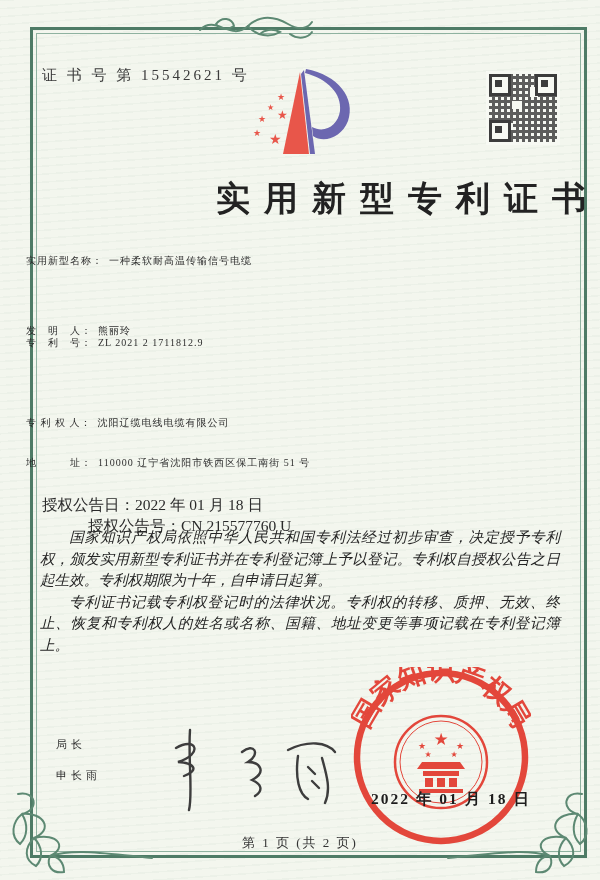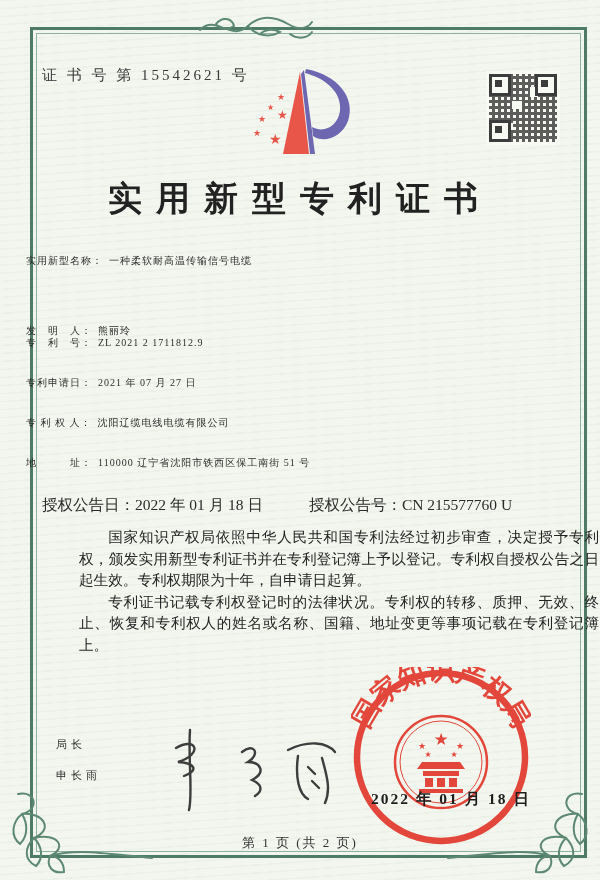--- a/index.html
+++ b/index.html
@@ -9,29 +9,29 @@
     background-image:repeating-linear-gradient(176deg, rgba(120,158,135,.06) 0 1.5px, transparent 1.5px 8px);
     font-family:"Liberation Serif","DejaVu Serif",serif;
     color:#2a2a2a;
   }
   
   .frame-outer{position:absolute;left:30px;top:27px;right:13px;bottom:22px;
     border:3px solid #4e7b66;}
   .frame-inner{position:absolute;inset:3px;border:1px solid #8fb2a0;}
   .abs{position:absolute;}
   .cert-no{left:42px;top:66px;font-size:15px;letter-spacing:3px;color:#3a3a3a;}
-  .title{left:0;right:0;top:176px;text-align:center;font-size:34px;font-weight:600;
+  .title{left:0;right:0;top:176px;text-align:right;font-size:34px;font-weight:600;
     letter-spacing:14px;color:#222;}
   .row{left:26px;font-size:10px;color:#2e2e2e;white-space:nowrap;}
   .row .lbl{letter-spacing:1px;}
   .row .val{margin-left:6px;letter-spacing:1px;}
   .row2col{left:42px;right:40px;display:flex;font-size:15.5px;white-space:nowrap;}
   .row2col .pair2{margin-left:46px;}
   .paras{left:40px;width:520px;top:527px;font-size:14.6px;line-height:21.5px;
-    color:#242424;text-align:justify;margin-left:39px;}
+    font-style:italic;color:#242424;text-align:justify;}
   .paras p{margin:0;text-indent:2em;}
   .officer{left:56px;font-size:11px;letter-spacing:4px;color:#2b2b2b;}
   .footer{left:0;right:0;top:834px;text-align:center;font-size:13px;letter-spacing:2px;color:#333;}
   .peek{left:210px;top:866px;width:220px;height:14px;overflow:hidden;color:#5a5a5a;
     font-size:15px;letter-spacing:4px;opacity:.75;}
   
   .qr{left:486px;top:71px;width:74px;height:74px;background:#f7f9f3;}
   .qr .noise{position:absolute;inset:3px;opacity:.82;
     background:
       repeating-linear-gradient(0deg, transparent 0 3px, #3c3c3c 3px 6px),
@@ -100,30 +100,27 @@
 
   <div class="abs row" style="top:254px;">
     <span class="lbl">实用新型名称：</span><span class="val">一种柔软耐高温传输信号电缆</span>
   </div>
   <div class="abs row" style="top:296px;margin-top:28px;">
     <span class="lbl">发　明　人：</span><span class="val">熊丽玲</span>
   </div>
   <div class="abs row" style="top:336px;">
     <span class="lbl">专　利　号：</span><span class="val">ZL 2021 2 1711812.9</span>
   </div>
-  <div class="abs row" style="top:376px;">
-    <span class="lbl">专利申请日：</span><span class="val">2021 年 07 月 27 日</span>
-  </div>
   <div class="abs row" style="top:416px;">
     <span class="lbl">专 利 权 人：</span><span class="val">沈阳辽缆电线电缆有限公司</span>
   </div>
   <div class="abs row" style="top:456px;">
     <span class="lbl">地　　　址：</span><span class="val">110000  辽宁省沈阳市铁西区保工南街 51 号</span>
   </div>
-  <div class="abs row2col" style="top:495px;">
+  <div class="abs row2col" style="top:495px;flex-direction:column;">
     <div>
       <span class="lbl">授权公告日：</span><span class="val">2022 年 01 月 18 日</span>
     </div>
     <div class="pair2">
       <span class="lbl">授权公告号：</span><span class="val">CN 215577760 U</span>
     </div>
   </div>
 
   <div class="abs paras">
     <p>国家知识产权局依照中华人民共和国专利法经过初步审查，决定授予专利权，颁发实用新型专利证书并在专利登记簿上予以登记。专利权自授权公告之日起生效。专利权期限为十年，自申请日起算。</p>

